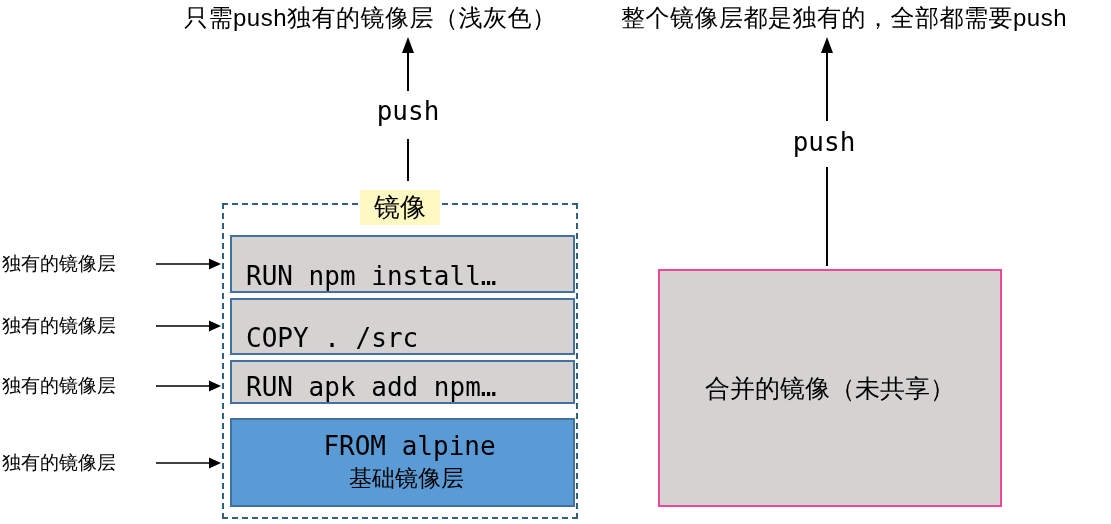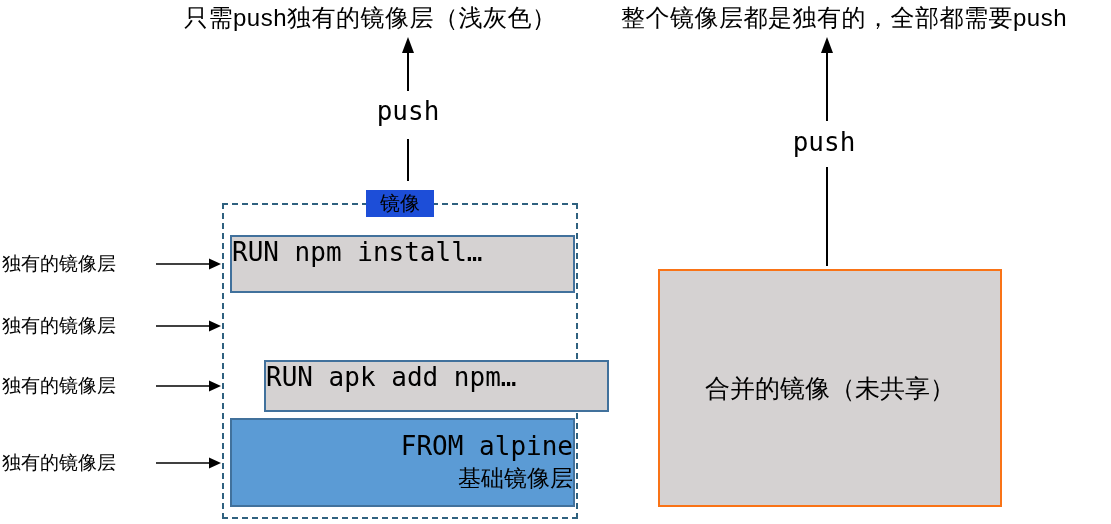--- a/index.html
+++ b/index.html
@@ -24,45 +24,45 @@
   .side-label {
     position: absolute; left: 2px; transform: translateY(-50%);
     font-size: 19px; white-space: nowrap;
   }
   .dashed-box {
     position: absolute; left: 222px; top: 203px; width: 356px; height: 316px;
     border: 2px dashed #2F617F; box-sizing: border-box;
   }
   .dashed-title {
     position: absolute; left: 50%; top: -15px; transform: translateX(-50%);
-    background: #1d4ed8; padding: 0 14px; font-size: 20px; white-space: nowrap;
+    background: #fef9c3; padding: 0 14px; font-size: 26px; white-space: nowrap;
   }
   .layer {
     position: absolute; left: 6px; width: 345px; box-sizing: border-box;
     border: 2px solid #41719C; background: #D5D2D2;
-    display: flex; align-items: flex-start;
+    display: flex; align-items: flex-end;
     font-family: "DejaVu Sans Mono", "Liberation Mono", monospace; font-size: 26px;
-    white-space: nowrap;
+    padding-left: 14px; white-space: nowrap;
   }
   .layer-1 { top: 30px; height: 58px; }
   .layer-2 { top: 93px; height: 57px; }
-  .layer-3 { top: 155px; height: 52px; margin-left: 34px; }
+  .layer-3 { top: 155px; height: 44px; }
   .layer-4 {
     top: 213px; height: 89px; background: #5B9BD5;
-    flex-direction: column; align-items: flex-end; justify-content: center;
+    flex-direction: column; align-items: center; justify-content: center;
     padding-left: 0; row-gap: 2px;
   }
   .layer-4 .code-line { padding-left: 14px; }
   .layer-sublabel {
     font-family: "Liberation Sans", "DejaVu Sans", sans-serif;
     font-size: 23px; text-align: center; margin-left: 8px;
   }
   .merged-box {
     position: absolute; left: 658px; top: 269px; width: 344px; height: 238px;
-    box-sizing: border-box; border: 2px solid #f97316; background: #D5D2D2;
+    box-sizing: border-box; border: 2px solid #ec4899; background: #D5D2D2;
     display: flex; align-items: center; justify-content: center;
     font-size: 25px; white-space: nowrap;
   }
 </style>
 </head>
 <body>
 
 <div class="canvas">
 
   <svg class="arrow-layer" width="1111" height="524" viewBox="0 0 1111 524">
@@ -104,20 +104,23 @@
   <div class="side-label" style="top:326px">独有的镜像层</div>
   <div class="side-label" style="top:386px">独有的镜像层</div>
   <div class="side-label" style="top:463px">独有的镜像层</div>
 
   <div class="dashed-box">
     <div class="dashed-title">镜像</div>
 
     <div class="layer layer-1">
       <span class="code-line">RUN npm install…</span>
     </div>
+    <div class="layer layer-2">
+      <span class="code-line">COPY . /src</span>
+    </div>
     <div class="layer layer-3">
       <span class="code-line">RUN apk add npm…</span>
     </div>
     <div class="layer layer-4">
       <span class="code-line">FROM alpine</span>
       <span class="layer-sublabel">基础镜像层</span>
     </div>
   </div>
 
   <div class="merged-box">

